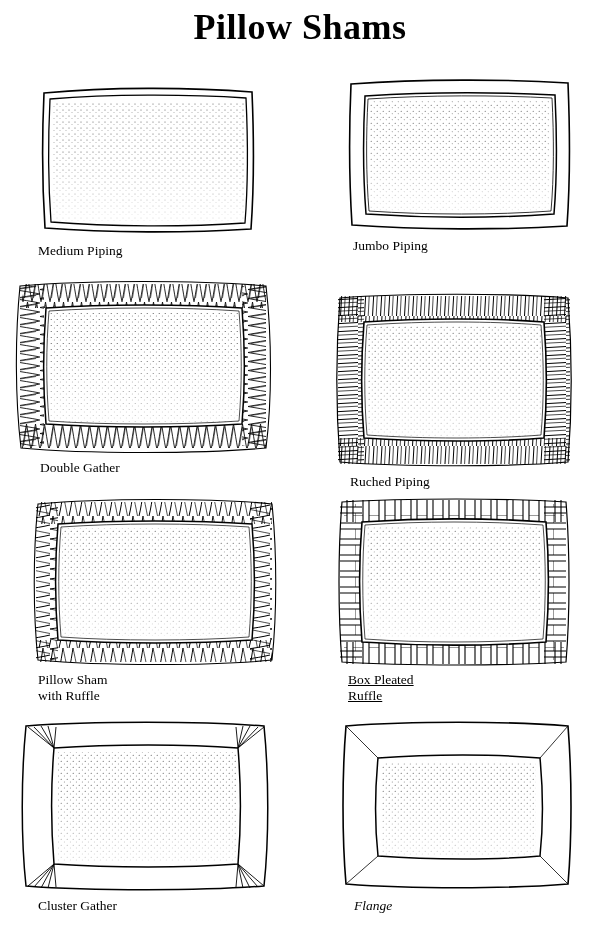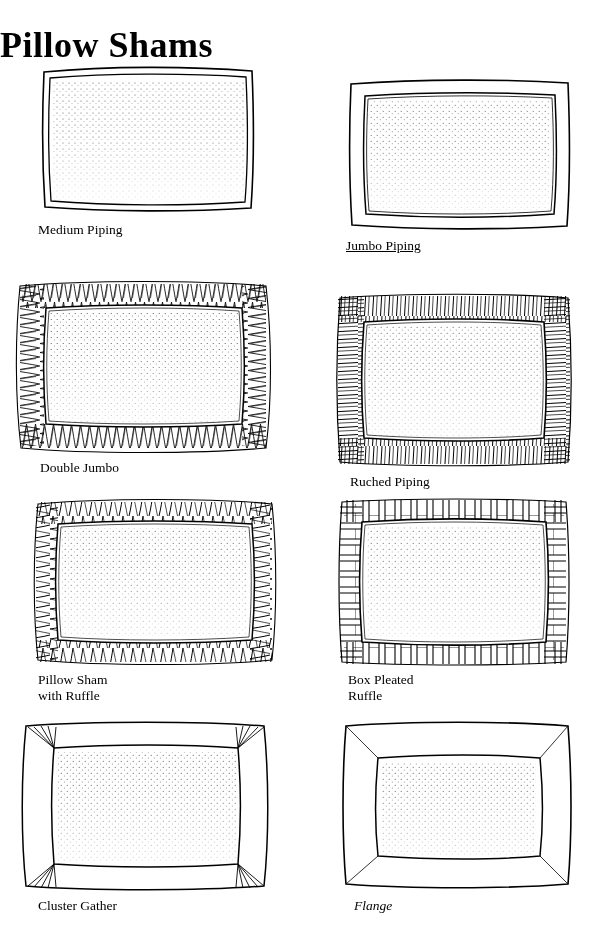--- a/index.html
+++ b/index.html
@@ -16,24 +16,24 @@
     position: relative;
   }
   #page {
     position: relative;
     width: 600px;
     height: 942px;
     background: #fff;
   }
   #title {
     position: absolute;
-    top: 24px;
+    top: 6px;
     left: 0;
     width: 600px;
-    text-align: left;
+    text-align: center;
     font-family: "Liberation Serif", serif;
     font-weight: bold;
     font-size: 36px;
     letter-spacing: 0.5px;
   }
   .cell {
     position: absolute;
   }
   .art {
     position: absolute;
@@ -49,21 +49,21 @@
   }
   svg { display: block; }
 </style>
 </head>
 <body>
 
 <div id="page">
 
   <div id="title">Pillow Shams</div>
 
-  <div class="cell" style="left:38px; top:58px; width:220px; height:160px;">
+  <div class="cell" style="left:38px; top:79px; width:220px; height:160px;">
     <svg class="art" width="220" height="160" viewBox="0 0 220 160">
       <defs>
         <pattern id="stip1" width="6" height="6" patternUnits="userSpaceOnUse">
           <circle cx="1" cy="1" r="0.5" fill="#000"></circle>
           <circle cx="4" cy="3.6" r="0.45" fill="#000"></circle>
         </pattern>
         <linearGradient id="fade1" x1="0" y1="0" x2="0" y2="1">
           <stop offset="0%" stop-color="#fff" stop-opacity="1"></stop>
           <stop offset="48%" stop-color="#fff" stop-opacity="1"></stop>
           <stop offset="100%" stop-color="#fff" stop-opacity="0"></stop>
@@ -97,21 +97,21 @@
             <rect x="0" y="0" width="228" height="160" fill="url(#fade2)"></rect>
           </mask>
       </defs>
       <path d="M5,10 C75,5 160,5 222,9 C224,58 224,110 221,152 C158,156 72,156 6,151 C3,104 3,56 5,10 Z" fill="#fff" stroke="#000" stroke-width="1.6"></path>
       <path d="M19,22 C80,18 152,18 209,21 C211,62 211,104 208,140 C150,144 80,144 20,140 C17,102 17,60 19,22 Z" fill="#fff" stroke="#000" stroke-width="1.5"></path>
       <path d="M22,25 C82,21 150,21 206,24 C208,63 208,103 205,137 C150,141 82,141 23,137 C20,101 20,61 22,25 Z" fill="none" stroke="#000" stroke-width="0.8"></path>
       <g mask="url(#m2)">
         <rect x="24" y="27" width="180" height="110" fill="url(#stip2)" opacity="0.75"></rect>
       </g>
     </svg>
-    <div class="caption" style="left:0px; top:164px;text-decoration:underline;">Jumbo Piping</div>
+    <div class="caption" style="left:7px; top:164px;">Jumbo Piping</div>
   </div>
 
   <div class="cell" style="left:14px; top:276px; width:260px; height:180px;">
     <svg class="art" width="260" height="180" viewBox="0 0 260 180">
       <defs>
         <pattern id="stip3" width="6" height="6" patternUnits="userSpaceOnUse">
           <circle cx="1.2" cy="1.4" r="0.5" fill="#000"></circle>
           <circle cx="4.3" cy="4" r="0.45" fill="#000"></circle>
         </pattern>
         <linearGradient id="fade3" x1="0" y1="0" x2="0" y2="1">
@@ -142,21 +142,21 @@
         <rect x="6" y="10" width="24" height="160" fill="url(#ruf-v)" opacity="0.95"></rect>
         <rect x="228" y="10" width="24" height="160" fill="url(#ruf-v)" opacity="0.95"></rect>
       </g>
 
       <path d="M32,32 C90,28 170,28 228,32 C231,70 231,112 228,148 C170,152 90,152 32,148 C29,112 29,70 32,32 Z" fill="#fff" stroke="#000" stroke-width="1.5"></path>
       <path d="M35,35 C92,31 168,31 225,35 C228,71 228,110 225,145 C168,149 92,149 35,145 C32,110 32,71 35,35 Z" fill="none" stroke="#000" stroke-width="0.7"></path>
       <g mask="url(#m3)">
         <rect x="36" y="36" width="188" height="110" fill="url(#stip3)" opacity="0.8"></rect>
       </g>
     </svg>
-    <div class="caption" style="left:26px; top:184px;">Double Jumbo</div>
+    <div class="caption" style="left:26px; top:184px;">Double Gather</div>
   </div>
 
   <div class="cell" style="left:332px; top:290px; width:244px; height:180px;">
     <svg class="art" width="244" height="180" viewBox="0 0 244 180">
       <defs>
         <pattern id="stip4" width="6" height="6" patternUnits="userSpaceOnUse">
           <circle cx="1.1" cy="1.3" r="0.5" fill="#000"></circle>
           <circle cx="4.2" cy="4" r="0.45" fill="#000"></circle>
         </pattern>
         <linearGradient id="fade4" x1="0" y1="0" x2="0" y2="1">
@@ -263,21 +263,21 @@
         <rect x="10" y="148" width="220" height="22" fill="url(#box-h)"></rect>
         <rect x="6" y="10" width="22" height="156" fill="url(#box-v)"></rect>
         <rect x="210" y="10" width="22" height="156" fill="url(#box-v)"></rect>
       </g>
       <path d="M28,28 C86,24 154,24 212,28 C215,64 215,110 212,148 C154,152 86,152 28,148 C25,110 25,64 28,28 Z" fill="#fff" stroke="#000" stroke-width="1.6"></path>
       <path d="M31,31 C88,27 152,27 209,31 C212,65 212,108 209,145 C152,149 88,149 31,145 C28,108 28,65 31,31 Z" fill="none" stroke="#000" stroke-width="0.7"></path>
       <g mask="url(#m6)">
         <rect x="32" y="32" width="176" height="112" fill="url(#stip6)" opacity="0.78"></rect>
       </g>
     </svg>
-    <div class="caption" style="left:14px; top:178px;">Box Pleated
+    <div class="caption" style="left:14px; top:178px;text-decoration:underline;">Box Pleated
 Ruffle</div>
   </div>
 
   <div class="cell" style="left:18px; top:718px; width:256px; height:176px;text-align:right;">
     <svg class="art" width="256" height="176" viewBox="0 0 256 176">
       <defs>
         <pattern id="stip7" width="6" height="6" patternUnits="userSpaceOnUse">
           <circle cx="1.2" cy="1.3" r="0.5" fill="#000"></circle>
           <circle cx="4.3" cy="4" r="0.45" fill="#000"></circle>
         </pattern>

